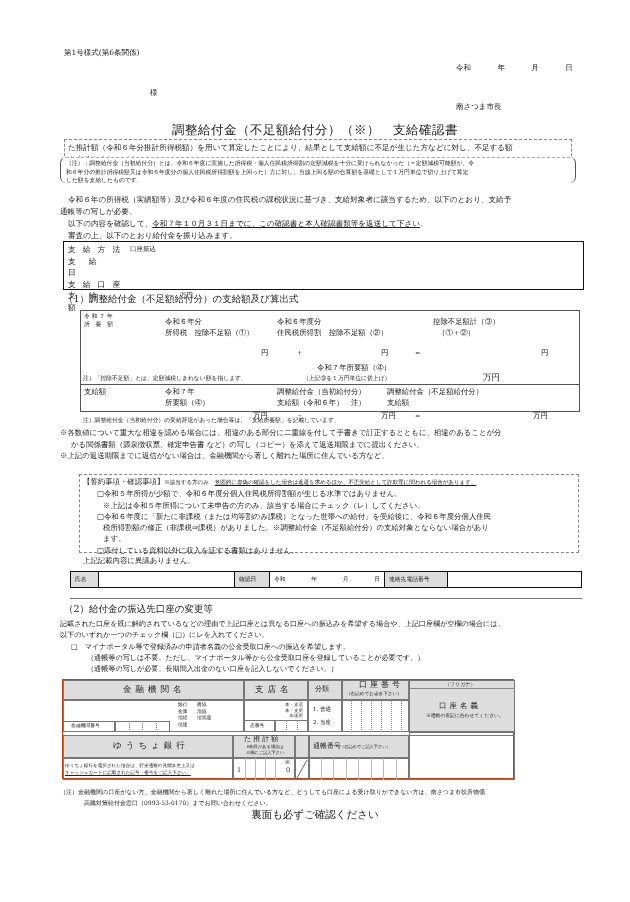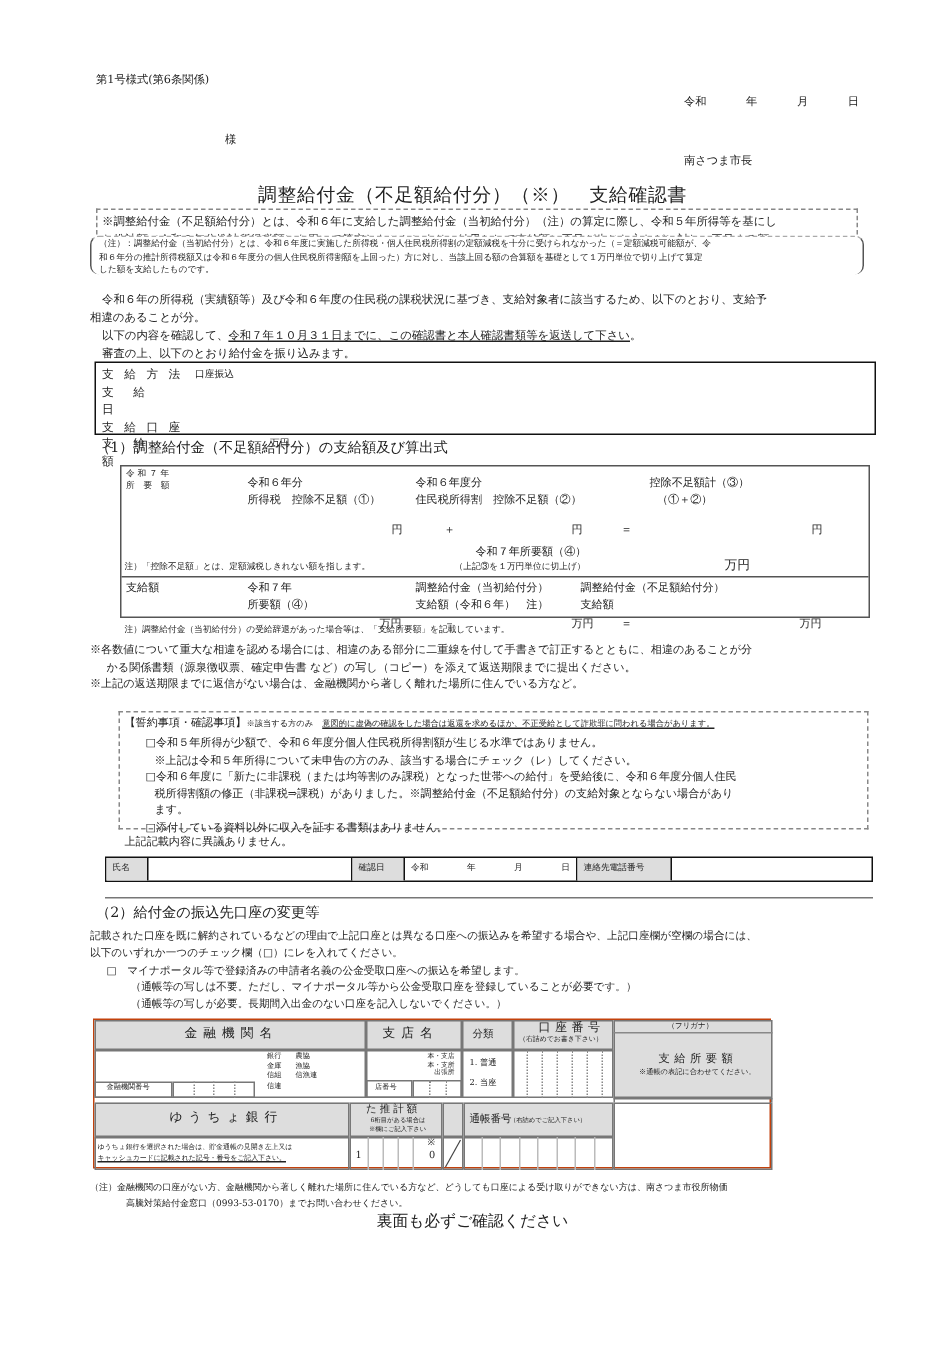--- a/index.html
+++ b/index.html
@@ -61,33 +61,32 @@
   <span>令和</span>
   <span>年</span>
   <span>月</span>
   <span>日</span>
 </div>
 <div class="abs sama">様</div>
 <div class="abs mayor">南さつま市長</div>
 <div class="abs title">調整給付金（不足額給付分）（※）　支給確認書</div>
 
 <div class="abs note-box">
-  <div>※調整給付金（不足額給付分）とは、令和６年に支給した調整給付金（当初給付分）（注）の算定に際し、令和５年所得等を基にし</div>
   <div>た推計額（令和６年分推計所得税額）を用いて算定したことにより、結果として支給額に不足が生じた方などに対し、不足する額</div>
   <div>を支給するものです。</div>
 </div>
 <div class="abs note-sub">
   <div>（注）：調整給付金（当初給付分）とは、令和６年度に実施した所得税・個人住民税所得割の定額減税を十分に受けられなかった（＝定額減税可能額が、令</div>
   <div>和６年分の推計所得税額又は令和６年度分の個人住民税所得割額を上回った）方に対し、当該上回る額の合算額を基礎として１万円単位で切り上げて算定</div>
   <div>した額を支給したものです。</div>
 </div>
 
 <div class="abs intro">
   <p><span>令和６年の所得税（実績額等）及び令和６年度の住民税の課税状況に基づき、支給対象者に該当するため、以下のとおり、支給予</span></p>
-  <div>相違のあることが分。</div>
+  <div>通帳等の写しが必要。</div>
   <p><span>以下の内容を確認して、</span><span class="ul">令和７年１０月３１日までに、この確認書と本人確認書類等を返送して下さい</span><span>。</span></p>
   <p>審査の上、以下のとおり給付金を振り込みます。</p>
 </div>
 
 <div class="abs pay-box">
   <div class="pay-row">
     <span class="lbl">支給方法</span>
     <span class="val" style="font-size:6.5px;">口座振込</span>
   </div>
   <div class="pay-row">
@@ -188,21 +187,21 @@
   <div class="c g" style="left:181px;top:0;width:64px;height:20px;"></div>
   <div class="t big" style="left:192px;top:4px;">支店名</div>
   <div class="c g" style="left:245px;top:0;width:34px;height:20px;"></div>
   <div class="t" style="left:252px;top:5px;font-size:7px;">分類</div>
   <div class="c g" style="left:279px;top:0;width:67px;height:20px;"></div>
   <div class="t" style="left:296px;top:0;font-size:8px;letter-spacing:3px;">口座番号</div>
   <div class="t" style="left:283px;top:11px;font-size:4.6px;">（右詰めでお書き下さい）</div>
   <div class="c g" style="left:346px;top:0;width:106px;height:52px;"></div>
   <div class="t" style="left:382px;top:1px;font-size:5px;">（フリガナ）</div>
   <div class="abs" style="left:346px;top:8px;width:106px;border-top:1px solid #888;"></div>
-  <div class="t" style="left:376px;top:21px;font-size:7.5px;letter-spacing:3px;">支給所要額</div>
+  <div class="t" style="left:376px;top:21px;font-size:7.5px;letter-spacing:3px;">口座名義</div>
   <div class="t" style="left:363px;top:33px;font-size:4.8px;">※通帳の表記に合わせてください。</div>
   <div class="c" style="left:346px;top:52px;width:106px;height:3px;border-bottom:none;"></div>
 
   <div class="c" style="left:0;top:20px;width:181px;height:32px;"></div>
   <div class="t" style="left:115px;top:22px;font-size:4.8px;line-height:6.5px;">
     <div>銀行</div>
     <div>金庫</div>
     <div>信組</div>
     <div>信連</div>
   </div>

